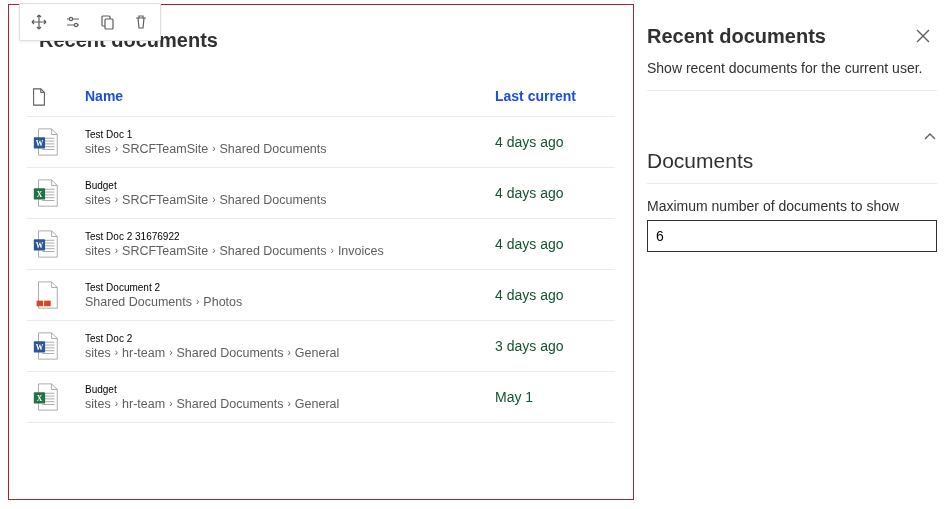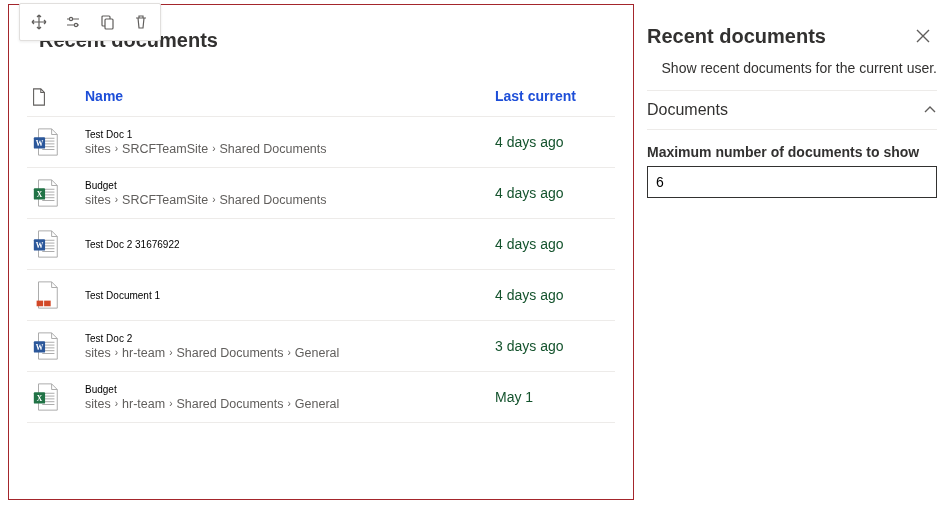--- a/index.html
+++ b/index.html
@@ -82,29 +82,29 @@
     display:flex;
     align-items:center;
     justify-content:space-between;
     padding-top: 22px;
   }
   .right-title { font-size: 20px; font-weight: 600; }
   .close-btn {
     background:none; border:none; cursor:pointer; color:#605e5c;
     width:28px; height:28px; display:flex; align-items:center; justify-content:center;
   }
-  .right-sub { color:#323130; margin-top:10px; padding-bottom:14px; border-bottom:1px solid #edebe9;text-align:right;}
+  .right-sub { color:#323130; margin-top:10px; padding-bottom:14px; border-bottom:1px solid #edebe9;}
   .section-header {
     display:flex; justify-content:space-between; align-items:center;
     padding: 10px 0 10px 0;
     border-bottom:1px solid #edebe9;
   }
-  .section-title { font-size:16px; }
+  .section-title { font-size:21px;margin-top:48px; }
   .field { padding-top: 14px; }
-  .field-label { font-size:14px; font-weight:700; margin-bottom:6px; display:block;}
+  .field-label { font-size:14px; font-weight:400; margin-bottom:6px; display:block;}
   .field input {
     width: 100%;
     height: 32px;
     border: 1px solid #323130;
     padding: 0 8px;
     font-size: 14px;
     outline: none;
   }
 </style>
 </head>
@@ -207,34 +207,36 @@
               <line x1="12" y1="18" x2="25" y2="18"></line>
               <line x1="12" y1="21" x2="25" y2="21"></line>
               <line x1="12" y1="24" x2="25" y2="24"></line>
             </g>
             <rect x="3" y="11" width="12" height="12" rx="1" fill="#2b579a"></rect>
             <text x="9" y="20" text-anchor="middle" fill="#fff" font-size="8" font-family="Segoe UI" font-weight="600">W</text>
           </svg>
         </div>
         <div class="col-name">
           <div class="doc-title">Test Doc 2 31676922</div>
+          <div class="doc-path"><span>sites</span><span class="sep">›</span><span>SRCFTeamSite</span><span class="sep">›</span><span>Shared Documents</span><span class="sep">›</span><span>Invoices</span></div>
         </div>
         <div class="col-last"><span class="time">4 days ago</span></div>
       </div>
       <div class="doc-row">
         <div class="col-icon">
           <svg class="file-icon" viewBox="0 0 32 32">
             <path d="M8 2h14l6 6v22H8z" fill="#fff" stroke="#a6a6a6"></path>
             <path d="M22 2v6h6" fill="none" stroke="#a6a6a6"></path>
             <rect x="6" y="22" width="7" height="6" fill="#d24726"></rect>
             <rect x="14" y="22" width="7" height="6" fill="#d24726"></rect>
           </svg>
         </div>
         <div class="col-name">
-          <div class="doc-title">Test Document 1</div>
+          <div class="doc-title">Test Document 2</div>
+          <div class="doc-path"><span>Shared Documents</span><span class="sep">›</span><span>Photos</span></div>
         </div>
         <div class="col-last"><span class="time">4 days ago</span></div>
       </div>
       <div class="doc-row">
         <div class="col-icon">
           <svg class="file-icon" viewBox="0 0 32 32">
             <path d="M8 2h14l6 6v22H8z" fill="#fff" stroke="#a6a6a6"></path>
             <path d="M22 2v6h6" fill="none" stroke="#a6a6a6"></path>
             <g stroke="#a6a6a6" stroke-width="1">
               <line x1="12" y1="12" x2="25" y2="12"></line>

